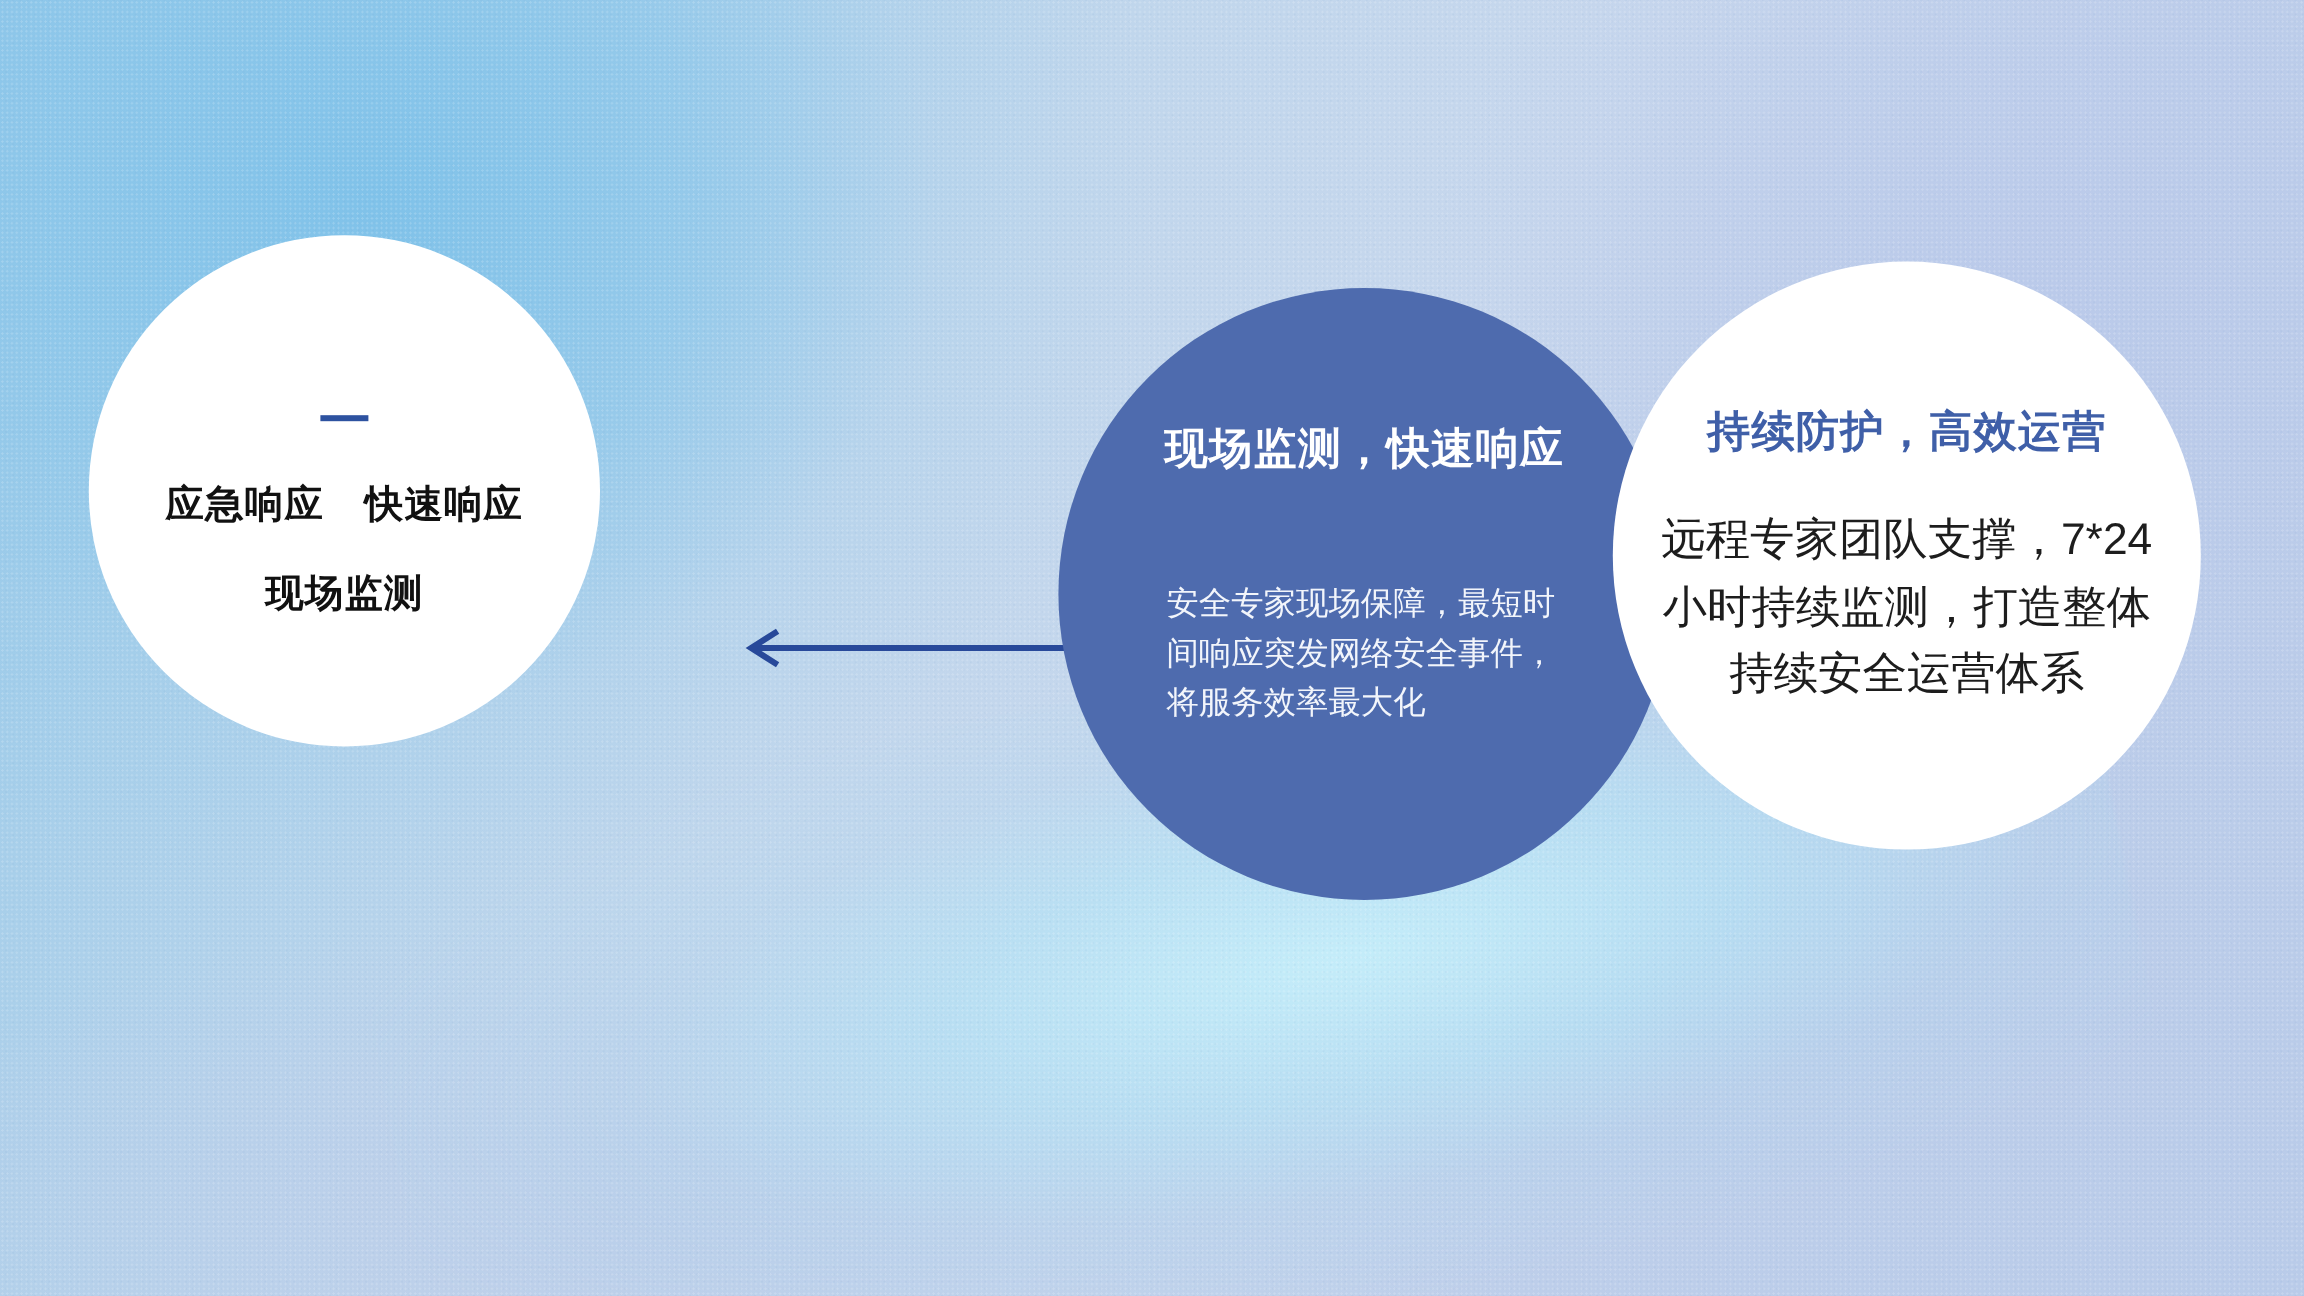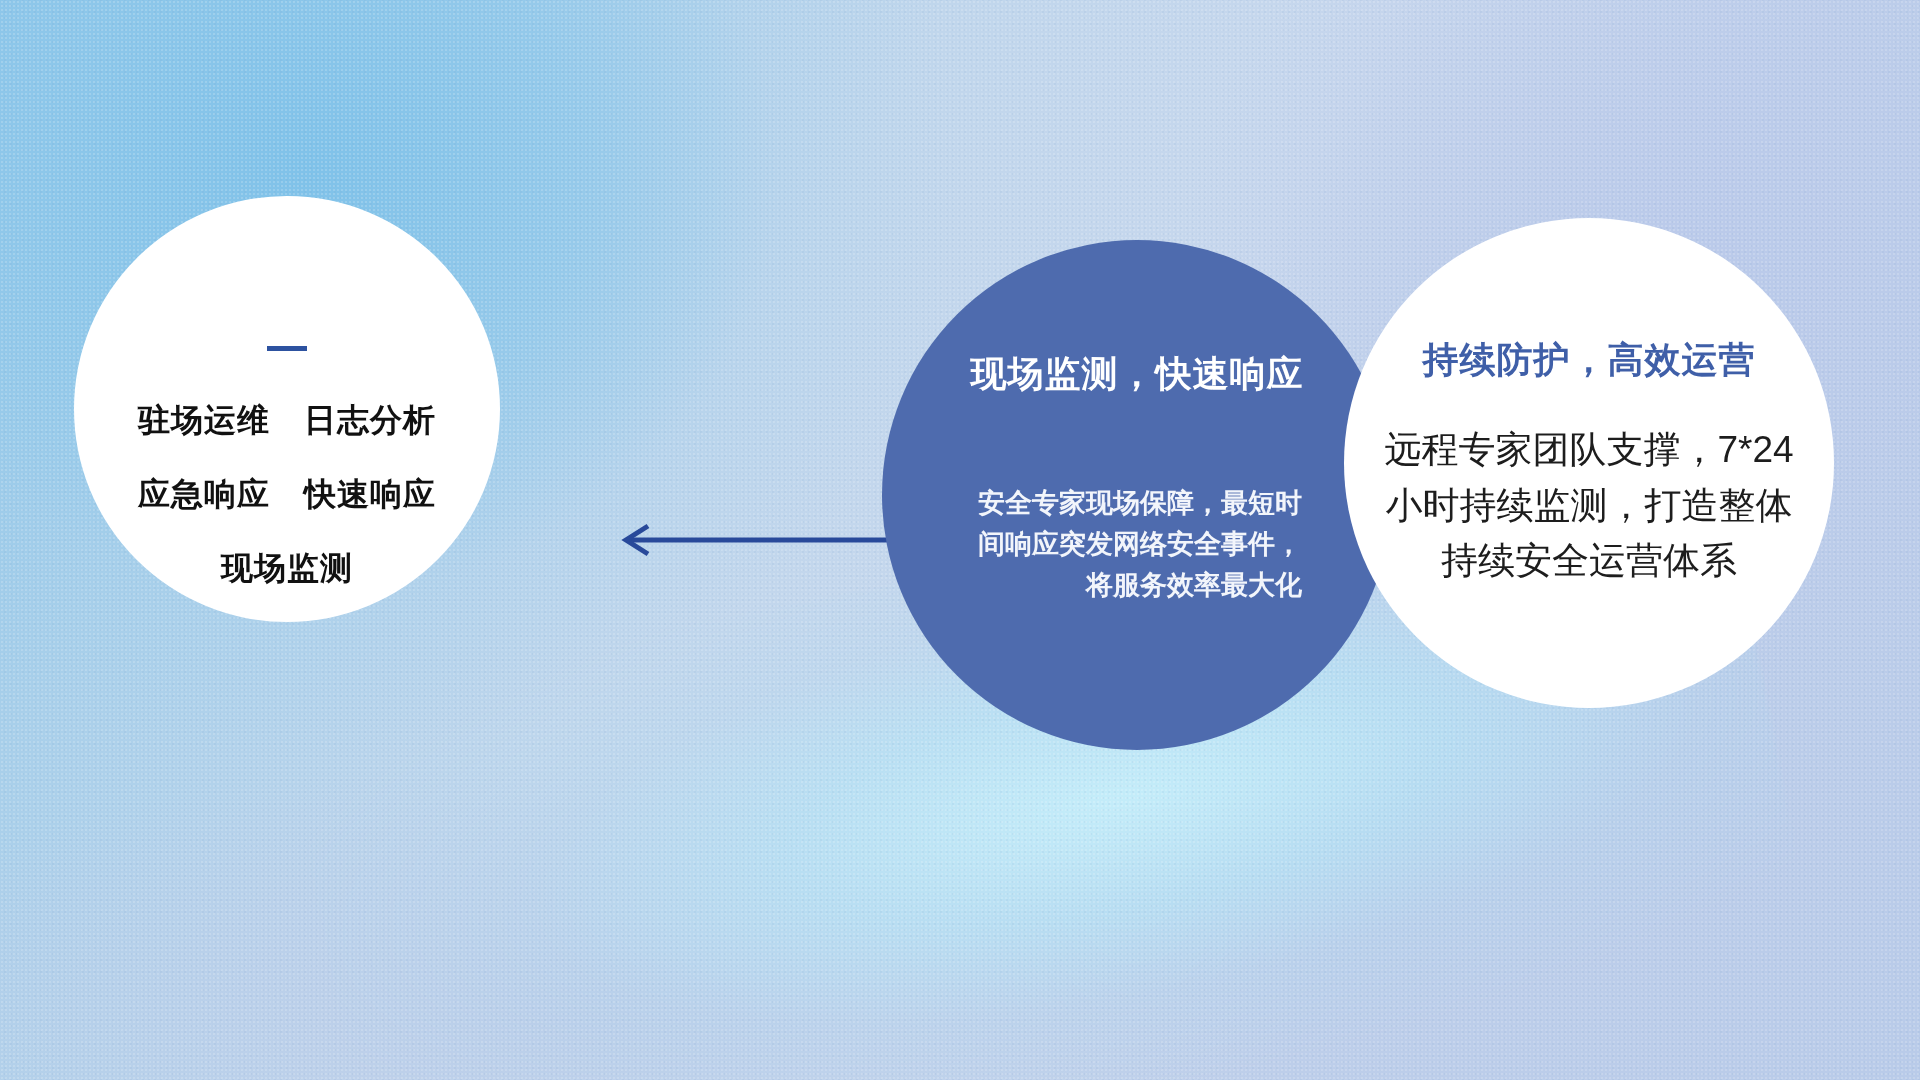--- a/index.html
+++ b/index.html
@@ -142,22 +142,21 @@
     font-size: 36px;
     letter-spacing: 1px;
     white-space: nowrap;
   }
   .mid-body {
     margin-top: 52px;
     width: 330px;
     color: #f2f5fb;
     font-size: 27px;
     line-height: 1.52;
-    text-align: right;
-    font-weight: bold;
+    text-align: left;
   }
 
   .circle-right {
     left: 1344px; top: 218px;
     width: 490px; height: 490px;
     background: #ffffff;
     z-index: 5;
     display: flex;
     flex-direction: column;
     align-items: center;
@@ -202,24 +201,20 @@
   <div class="bg-grain"></div>
 
   <svg class="arrow" viewBox="0 0 300 56">
     <line x1="296" y1="28" x2="26" y2="28" stroke="#28499a" stroke-width="5"></line>
     <polyline points="44,14 22,28 44,42" fill="none" stroke="#28499a" stroke-width="5" stroke-linecap="butt" stroke-linejoin="miter"></polyline>
   </svg>
 
   <div class="circle circle-left">
     <div class="left-dash"></div>
     <div class="left-rows">
-      <div class="left-row">
-        <span>驻场运维</span>
-        <span>日志分析</span>
-      </div>
       <div class="left-row">
         <span>应急响应</span>
         <span>快速响应</span>
       </div>
       <div class="left-row single">
         <span>现场监测</span>
       </div>
     </div>
   </div>
 

